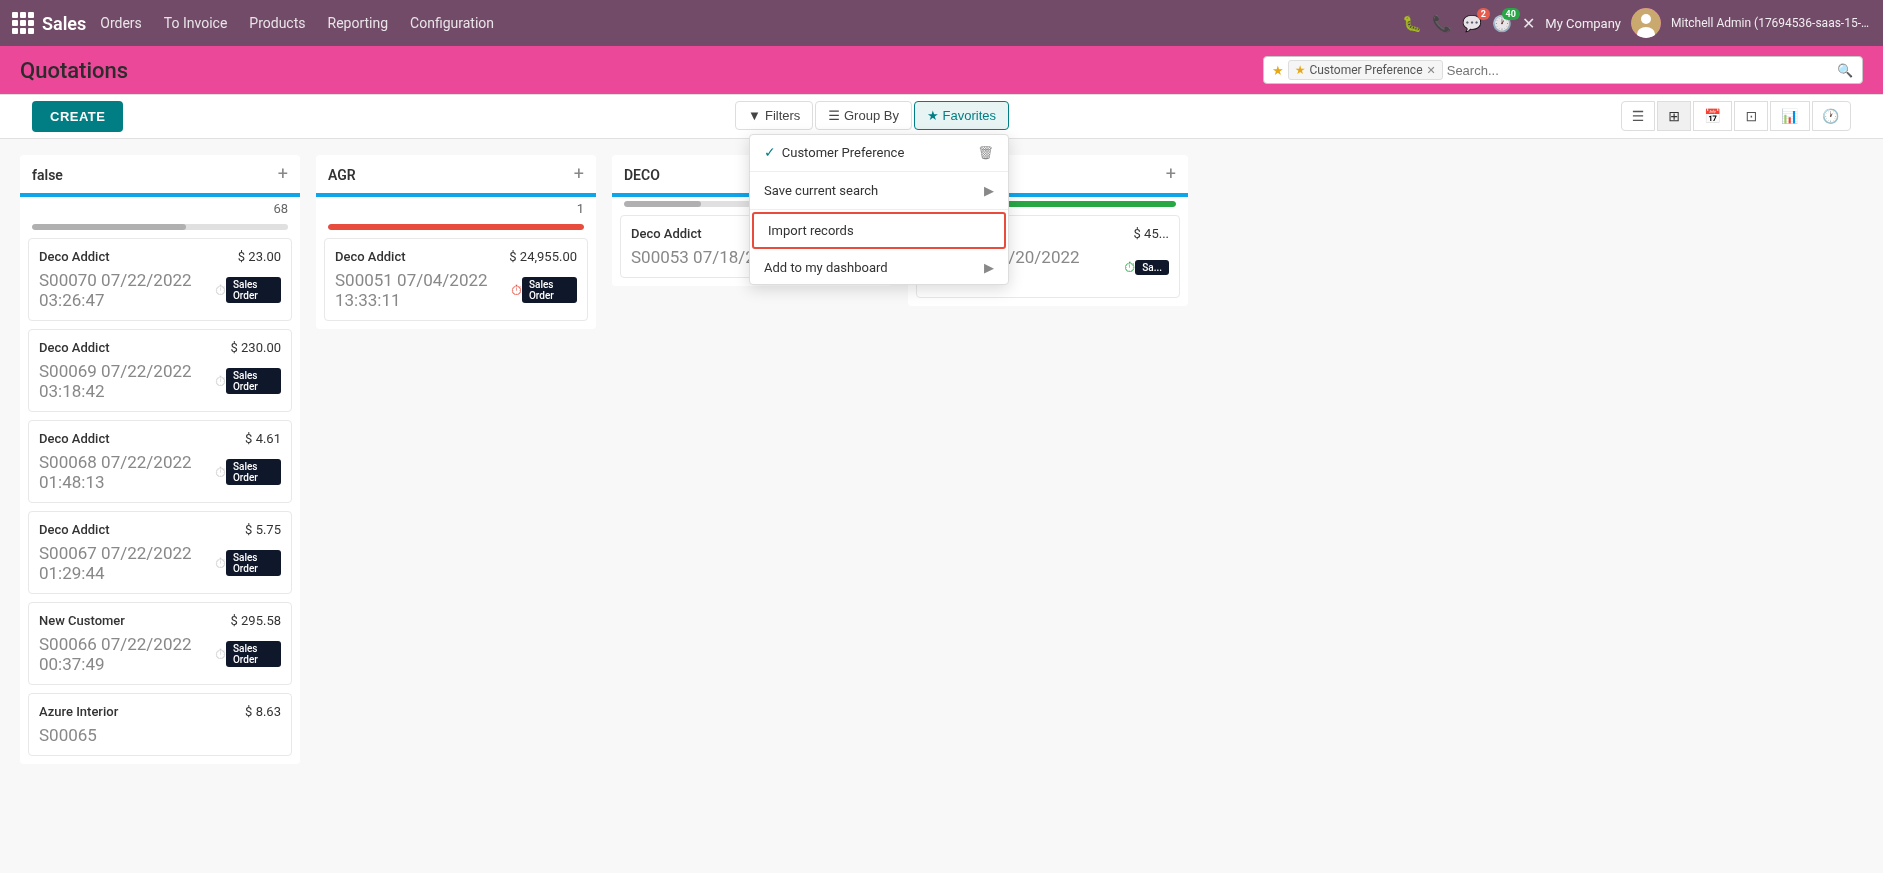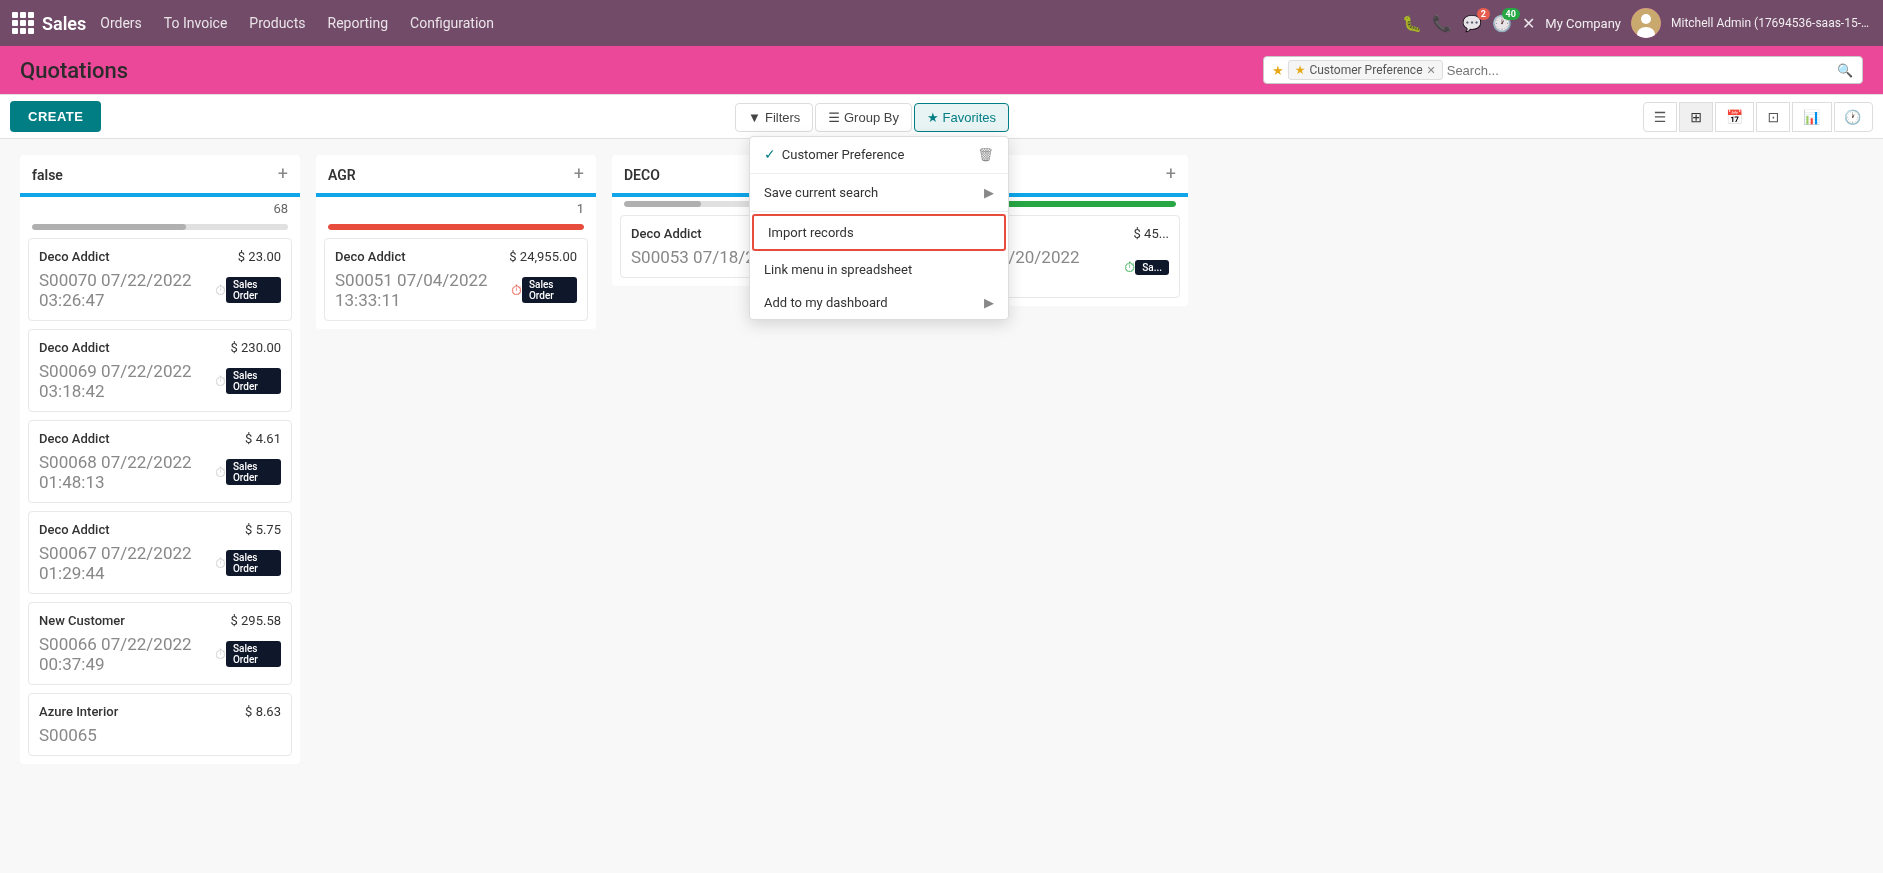--- a/index.html
+++ b/index.html
@@ -138,24 +138,24 @@
       outline: none;
       flex: 1;
       font-size: 13px;
       color: #999;
       background: transparent;
     }
 
     
     .toolbar {
       background: white;
-      padding: 6px 10px;
+      padding: 6px 32px;
       border-bottom: 1px solid #e0e0e0;
       display: flex;
-      align-items: flex-end;
+      align-items: flex-start;
       justify-content: space-between;
     }
     .toolbar-left {
       display: flex;
       align-items: center;
       gap: 0;
     }
     .btn-create {
       background: #017e84;
       color: white;
@@ -451,25 +451,20 @@
         <span class="arrow">▶</span>
       </div>
       <hr class="favorites-divider">
       <div class="favorites-item highlighted">
         <div class="left-part">
           <span>Import records</span>
         </div>
       </div>
       <div class="favorites-item">
         <div class="left-part">
-          <span>Link menu in spreadsheet</span>
-        </div>
-      </div>
-      <div class="favorites-item">
-        <div class="left-part">
           <span>Add to my dashboard</span>
         </div>
         <span class="arrow">▶</span>
       </div>
     </div>
   </div>
 
   <div class="view-btns">
     <button class="view-btn">☰</button>
     <button class="view-btn active">⊞</button>

